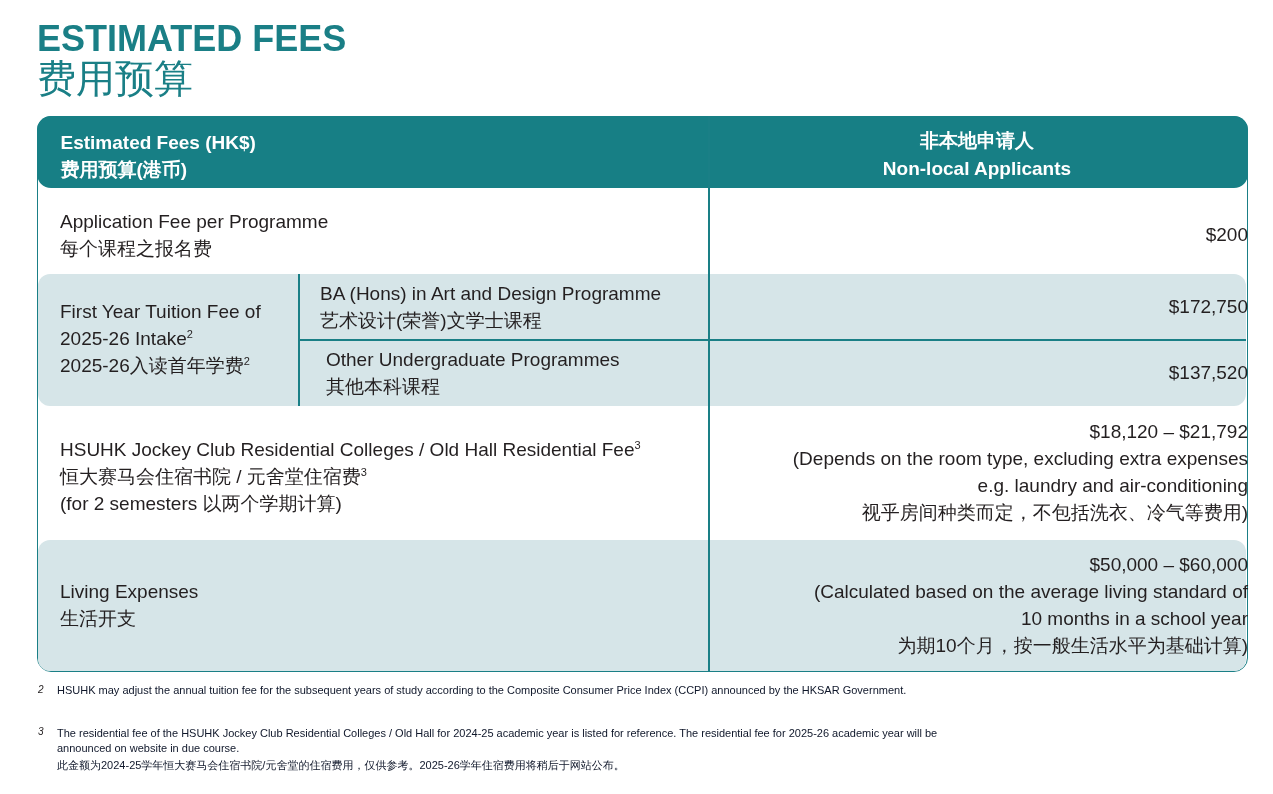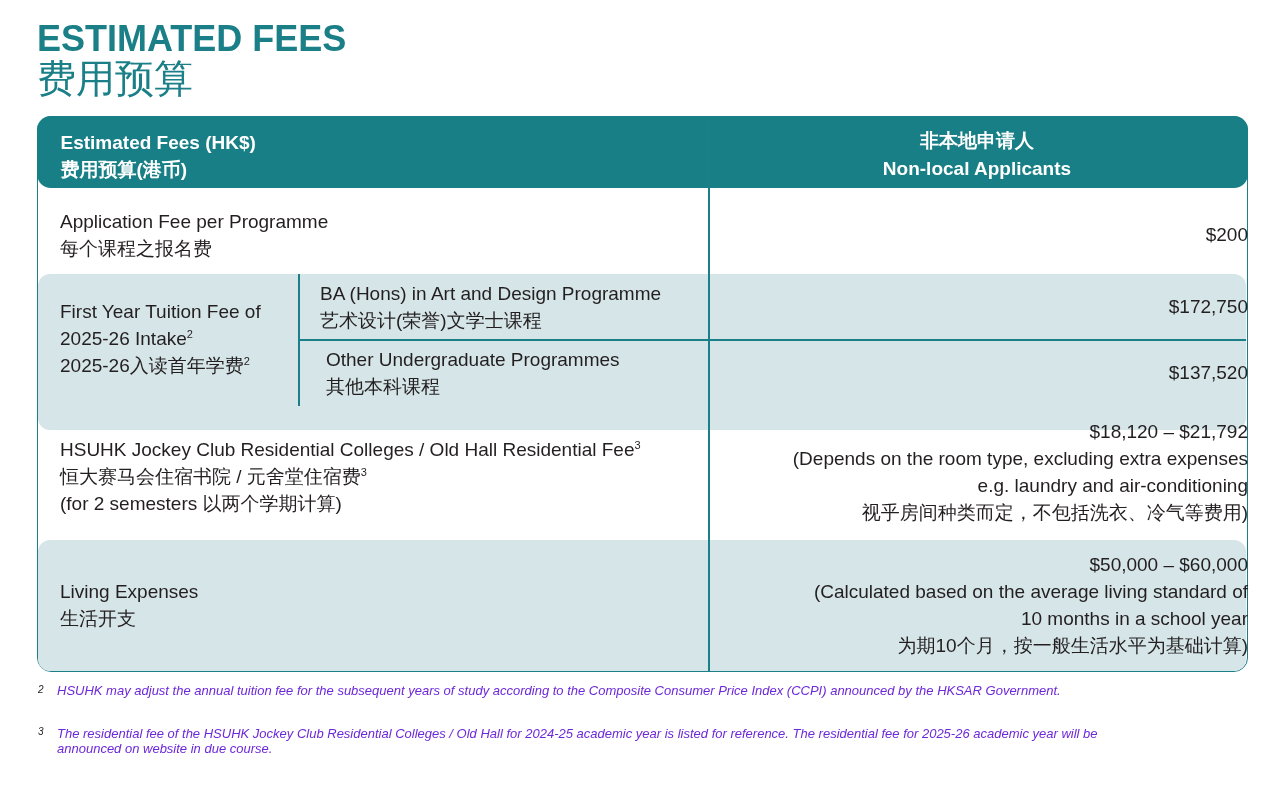--- a/index.html
+++ b/index.html
@@ -20,21 +20,21 @@
   .row { position: absolute; left: 0; width: 1208px; }
   .row.shade { background: #d6e5e8; border-radius: 12px; }
   .cell-l { position: absolute; left: 22px; font-size: 19px; line-height: 27px; color: #231f20; }
   .cell-r { position: absolute; left: 670px; width: 540px; text-align: right; font-size: 19px; line-height: 27px; color: #231f20; }
 
   .subv { position: absolute; left: 260px; top: 0; width: 1.5px; height: 132px; background: #1a7f86; }
   .subh { position: absolute; left: 261px; top: 65px; width: 947px; height: 1.5px; background: #1a7f86; }
 
   sup { font-size: 11px; vertical-align: super; line-height: 0; }
 
-  .fn { position: absolute; font-size: 13px; font-style: italic; color: #6d28d9; line-height: 15px; }
+  .fn { position: absolute; font-size: 11px; color: #0f172a; line-height: 15px; }
   .fn-num { position: absolute; font-size: 10px; font-style: italic; color: #231f20; }
 </style>
 </head>
 <body>
 
 <div class="title-en">ESTIMATED FEES</div>
 <div class="title-zh">费用预算</div>
 
 <div class="table">
   <div class="thead">
@@ -49,21 +49,21 @@
   </div>
 
   <div class="row" style="top:79px;height:78px;">
     <div class="cell-l" style="top:12px;">
       <div>Application Fee per Programme</div>
       <div>每个课程之报名费</div>
     </div>
     <div class="cell-r" style="top:25px;">$200</div>
   </div>
 
-  <div class="row shade" style="top:157px;height:156px;">
+  <div class="row shade" style="top:157px;height:132px;">
     <div class="cell-l" style="top:24px;">
       <div>First Year Tuition Fee of</div>
       <div><span>2025-26 Intake</span><sup>2</sup></div>
       <div><span>2025-26入读首年学费</span><sup>2</sup></div>
     </div>
     <div class="subv"></div>
     <div class="subh"></div>
 
     <div class="cell-l" style="left:282px;top:6px;">
       <div>BA (Hons) in Art and Design Programme</div>
@@ -110,13 +110,14 @@
 
 <div class="fn-num" style="left:38px;top:684px;">2</div>
 <div class="fn" style="left:57px;top:683px;">
   <div>HSUHK may adjust the annual tuition fee for the subsequent years of study according to the Composite Consumer Price Index (CCPI) announced by the HKSAR Government.</div>
 </div>
 
 <div class="fn-num" style="left:38px;top:726px;">3</div>
 <div class="fn" style="left:57px;top:726px;">
   <div>The residential fee of the HSUHK Jockey Club Residential Colleges / Old Hall for 2024-25 academic year is listed for reference. The residential fee for 2025-26 academic year will be</div>
   <div>announced on website in due course.</div>
+  <div style="margin-top:2px;">此金额为2024-25学年恒大赛马会住宿书院/元舍堂的住宿费用，仅供参考。2025-26学年住宿费用将稍后于网站公布。</div>
 </div>
 
 </body></html>

